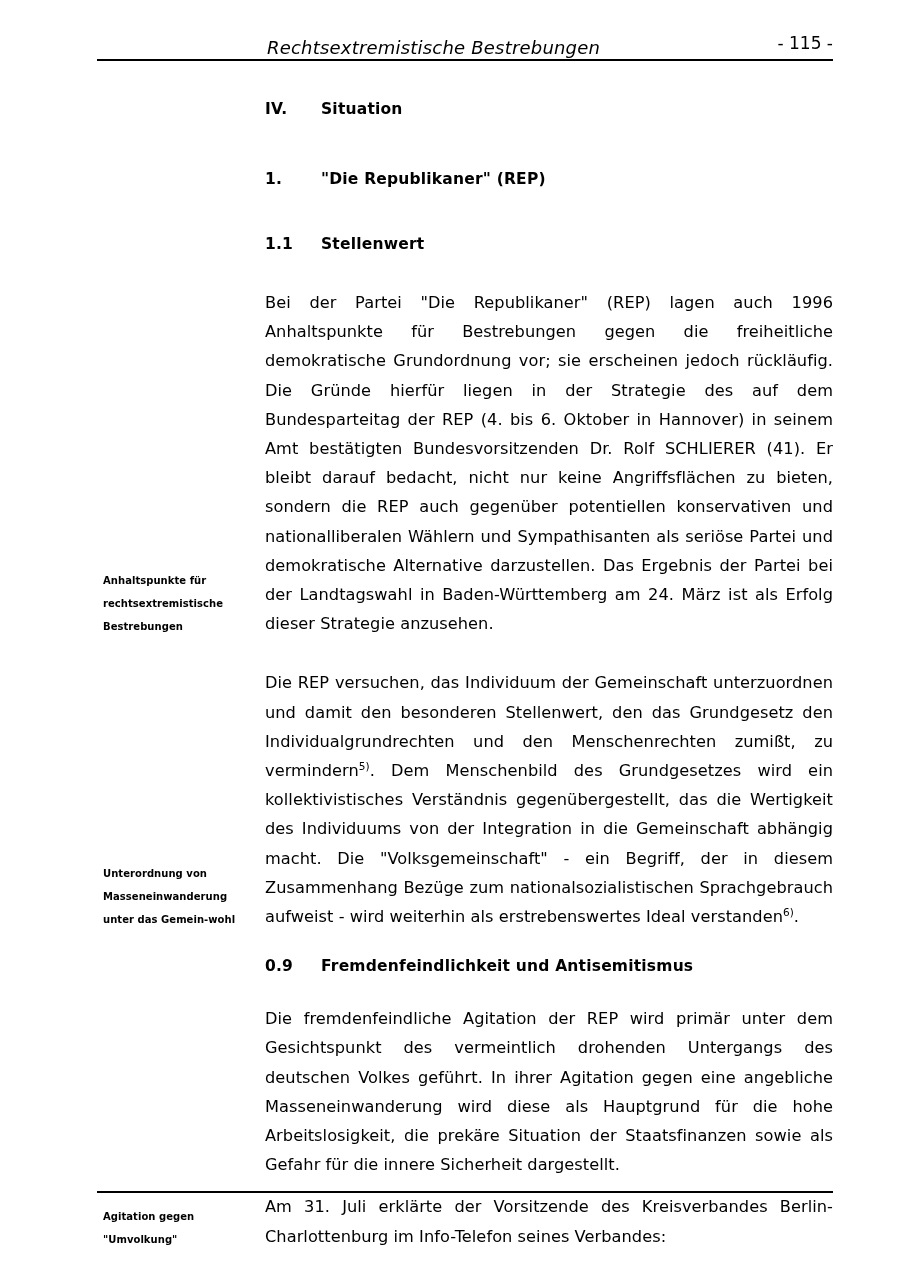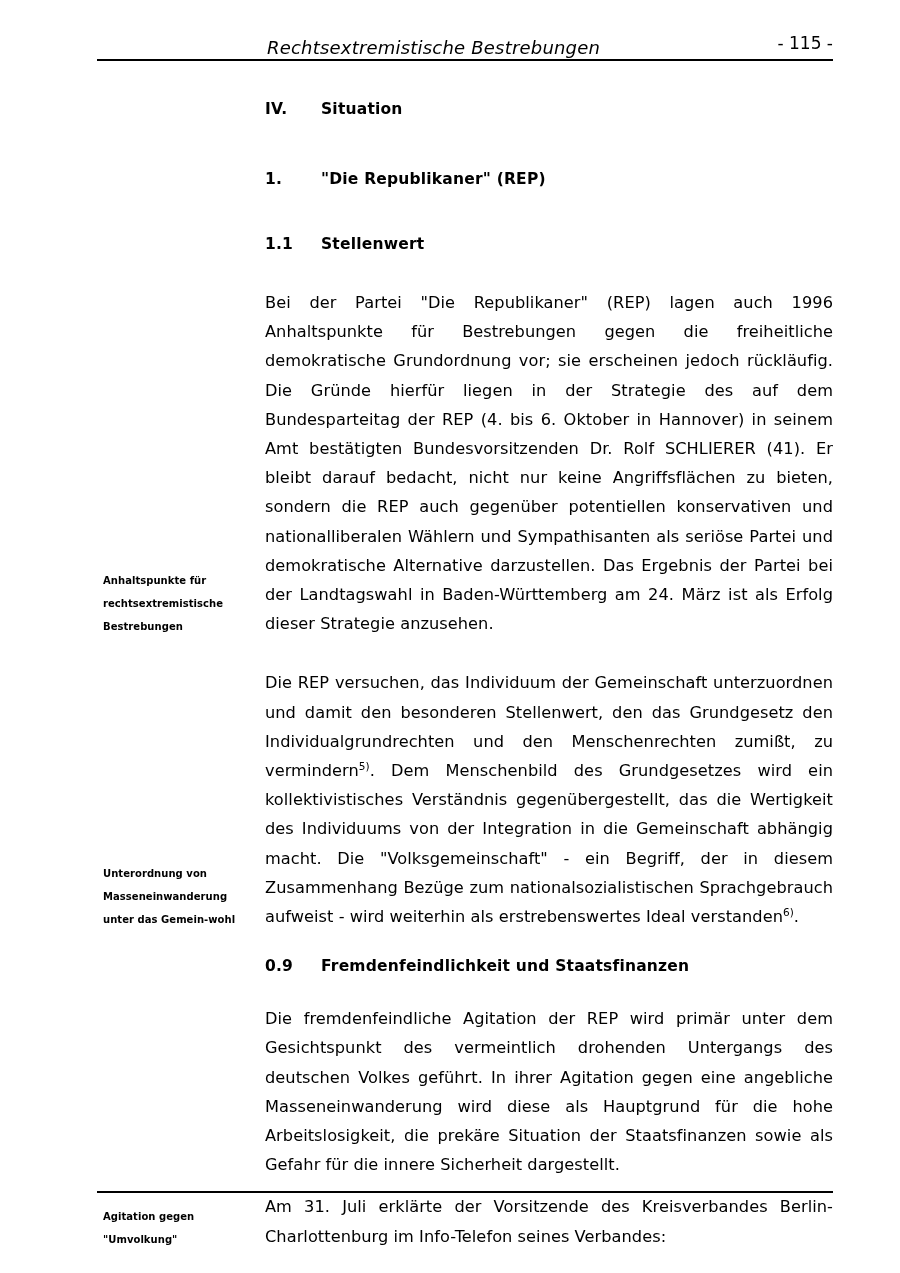--- a/index.html
+++ b/index.html
@@ -204,21 +204,21 @@
       </div>
     </div>
 
     <div class="sp-5"></div>
 
     <div class="row">
       <div class="gutter"></div>
       <div class="bodycol">
         <div class="heading h-l3">
           <span class="num">0.9</span>
-          <span>Fremdenfeindlichkeit und Staatsfinanzen</span>
+          <span>Fremdenfeindlichkeit und Antisemitismus</span>
         </div>
       </div>
     </div>
 
     <div class="sp-6"></div>
 
     <div class="row">
       <div class="gutter">
         <div class="marginnote">Agitation gegen "Umvolkung"</div>
       </div>

